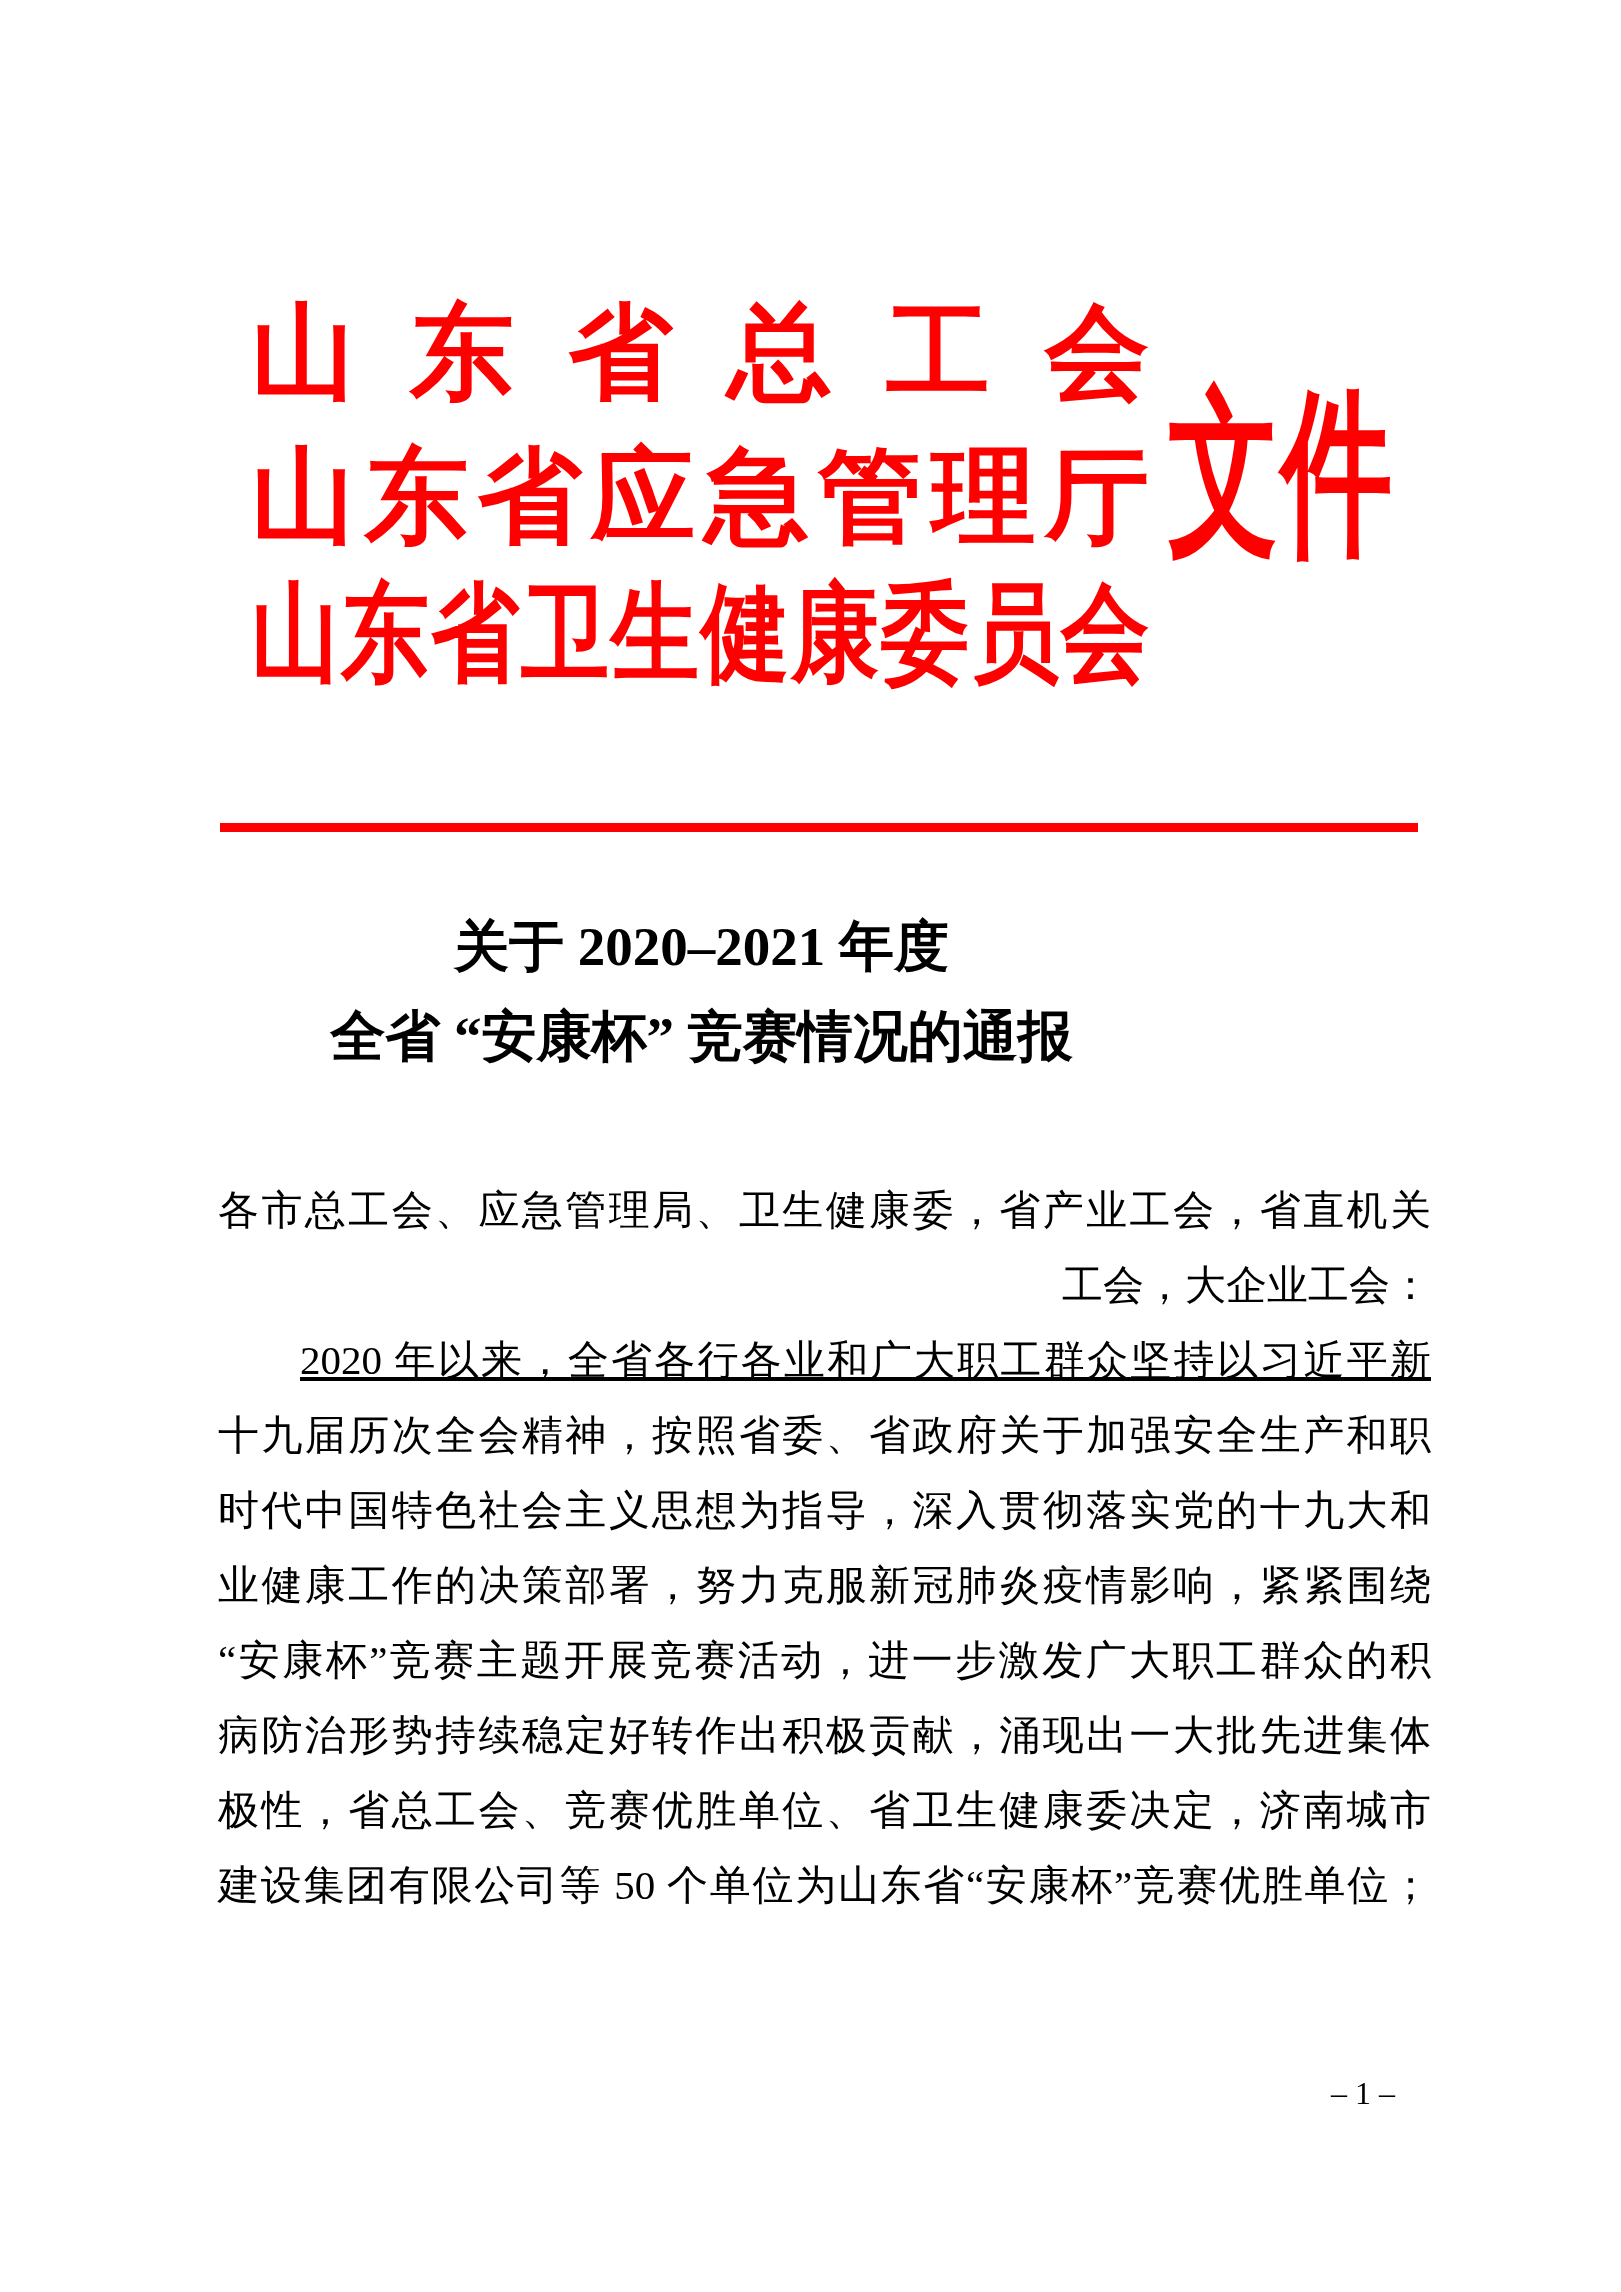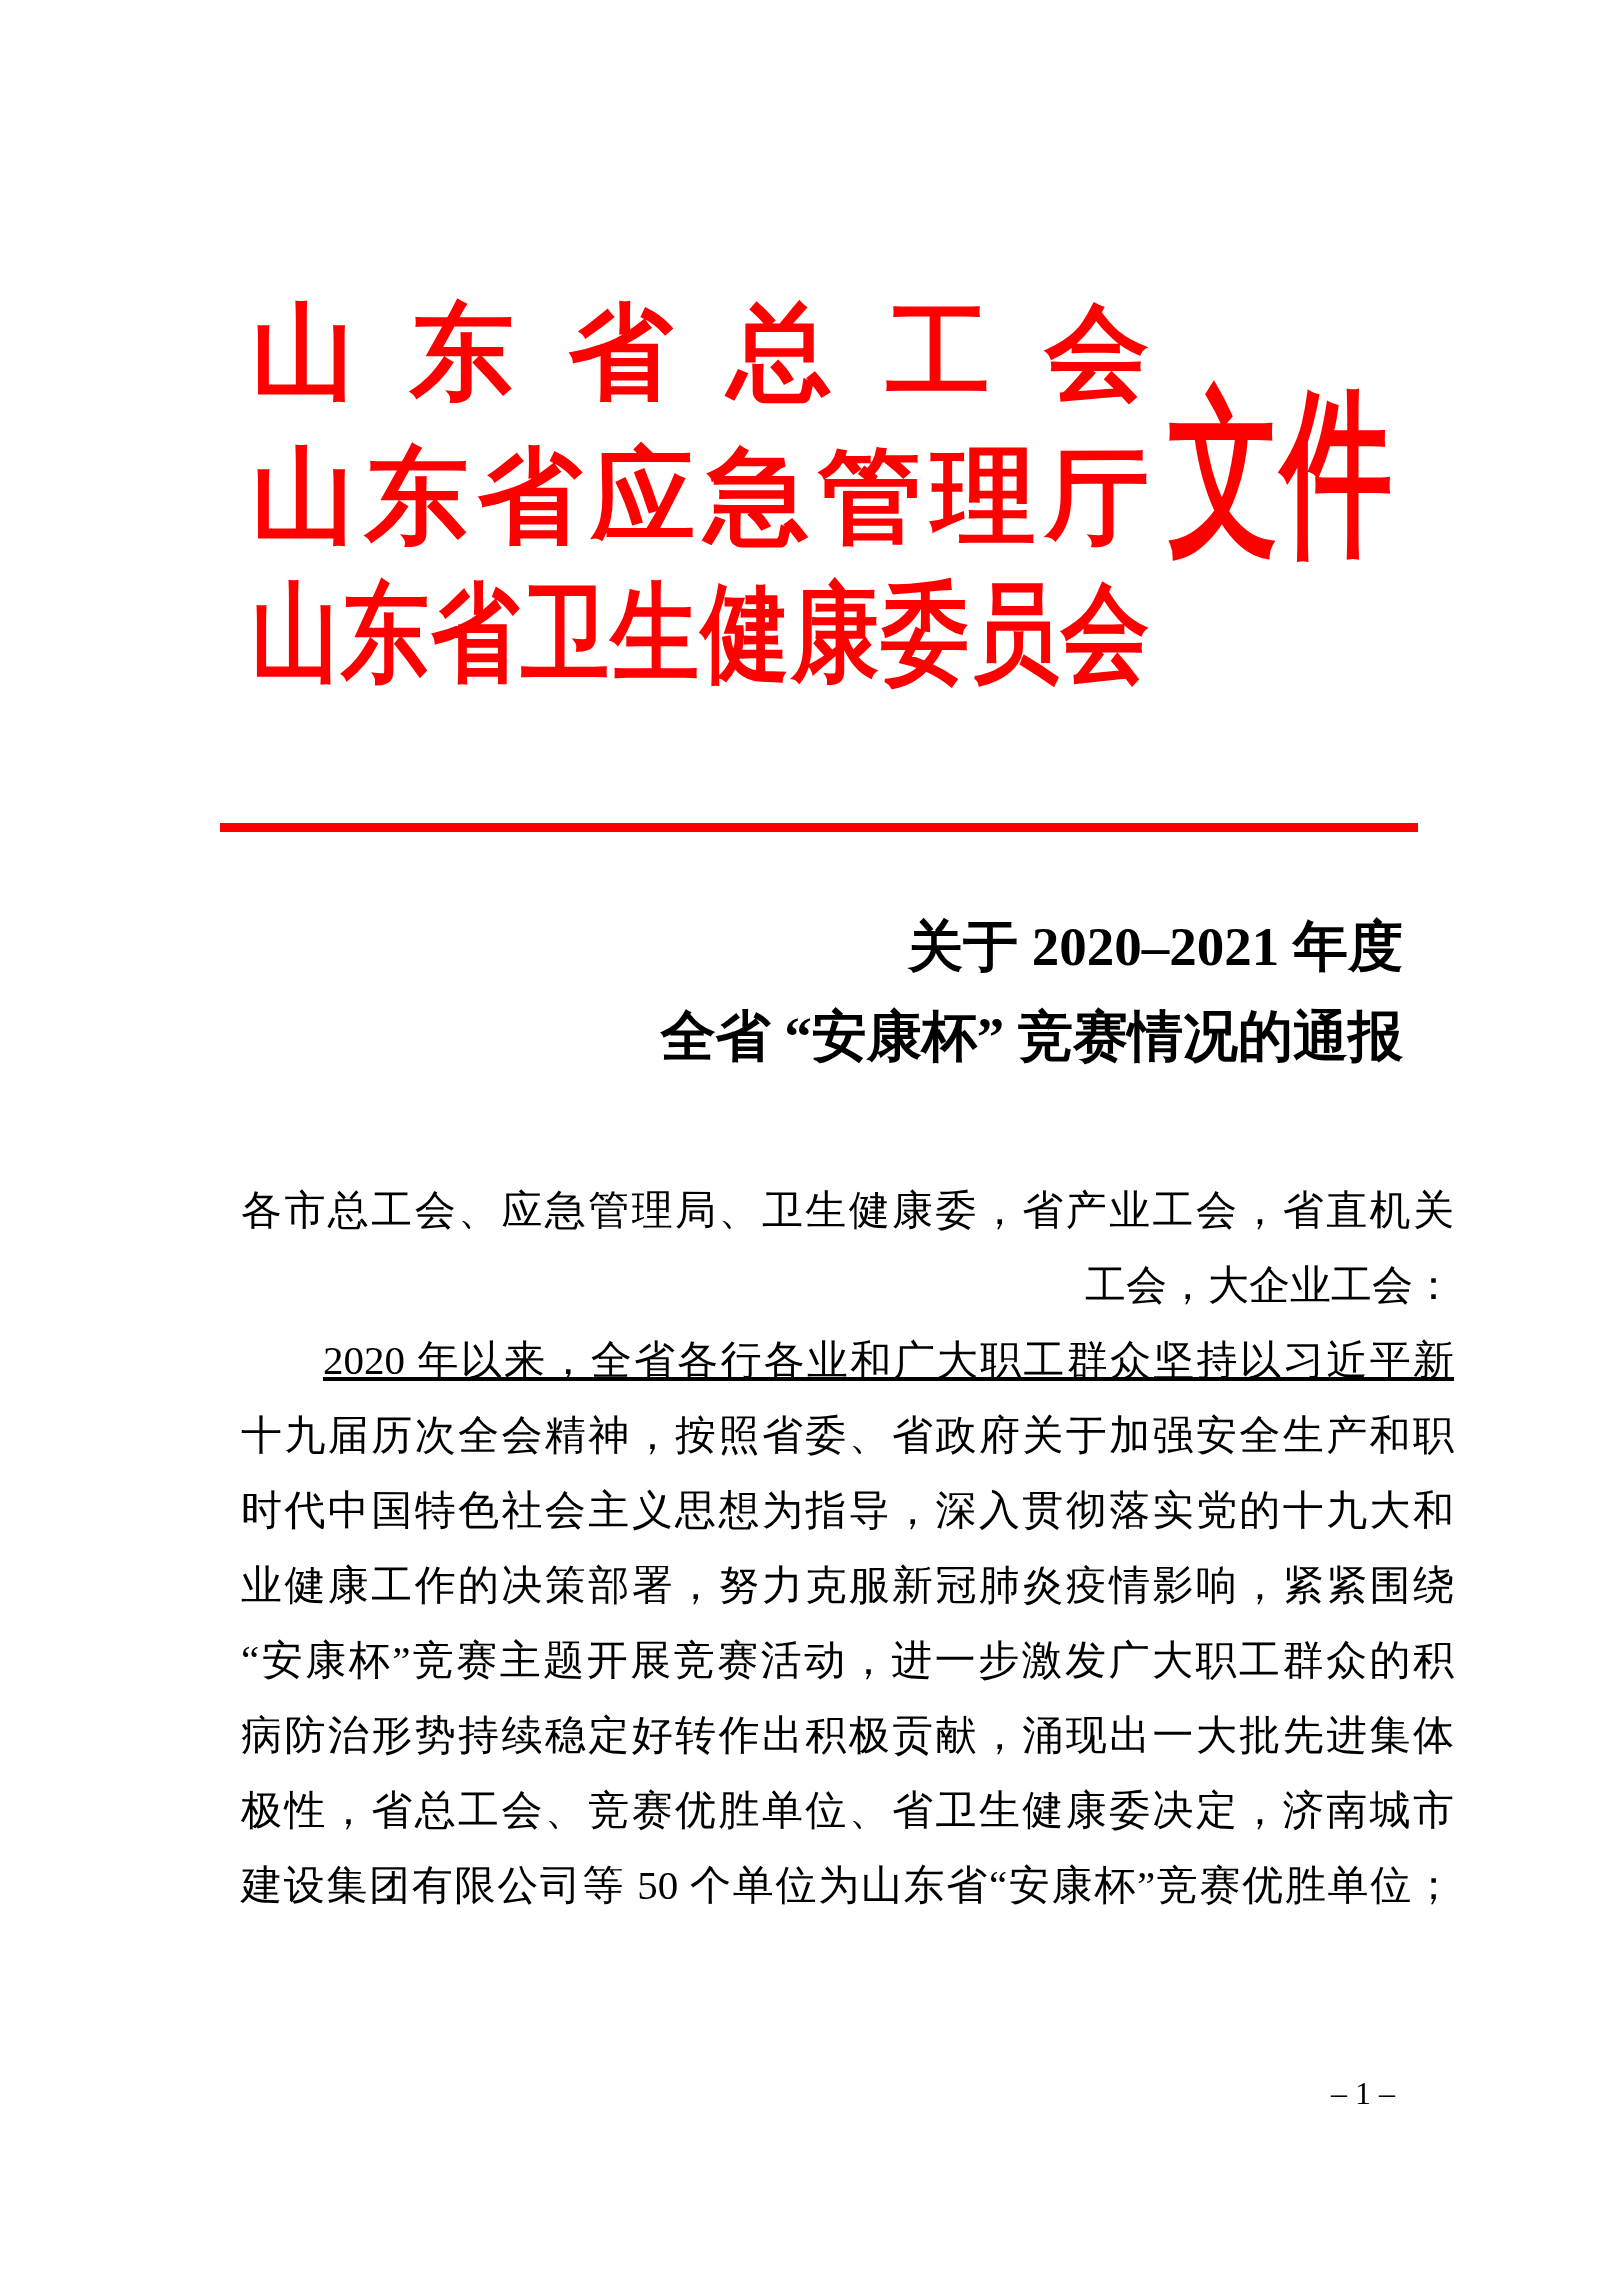--- a/index.html
+++ b/index.html
@@ -54,38 +54,37 @@
     height: 8.8px;
     background: var(--red);
   }
 
   
   .title {
     position: absolute;
     left: 0;
     top: 902px;
     width: 1403px;
-    text-align: right;
+    text-align: center;
     color: #000;
     font-weight: bold;
     font-size: 55px;
     line-height: 90px;
     white-space: nowrap;
   }
 
   
   .body-text {
     position: absolute;
     left: 218px;
     top: 1173px;
     width: 1213px;
     color: #000;
     font-size: 41px;
     line-height: 75px;
-    margin-left: 23px;
   }
   .body-line { white-space: nowrap; text-align: right; }
   .body-line.justify {
     white-space: normal;
     text-align: justify;
     text-align-last: justify;
     text-justify: inter-character;
   }
   .body-line.indent { text-indent: 82px; text-decoration: underline; }
 

